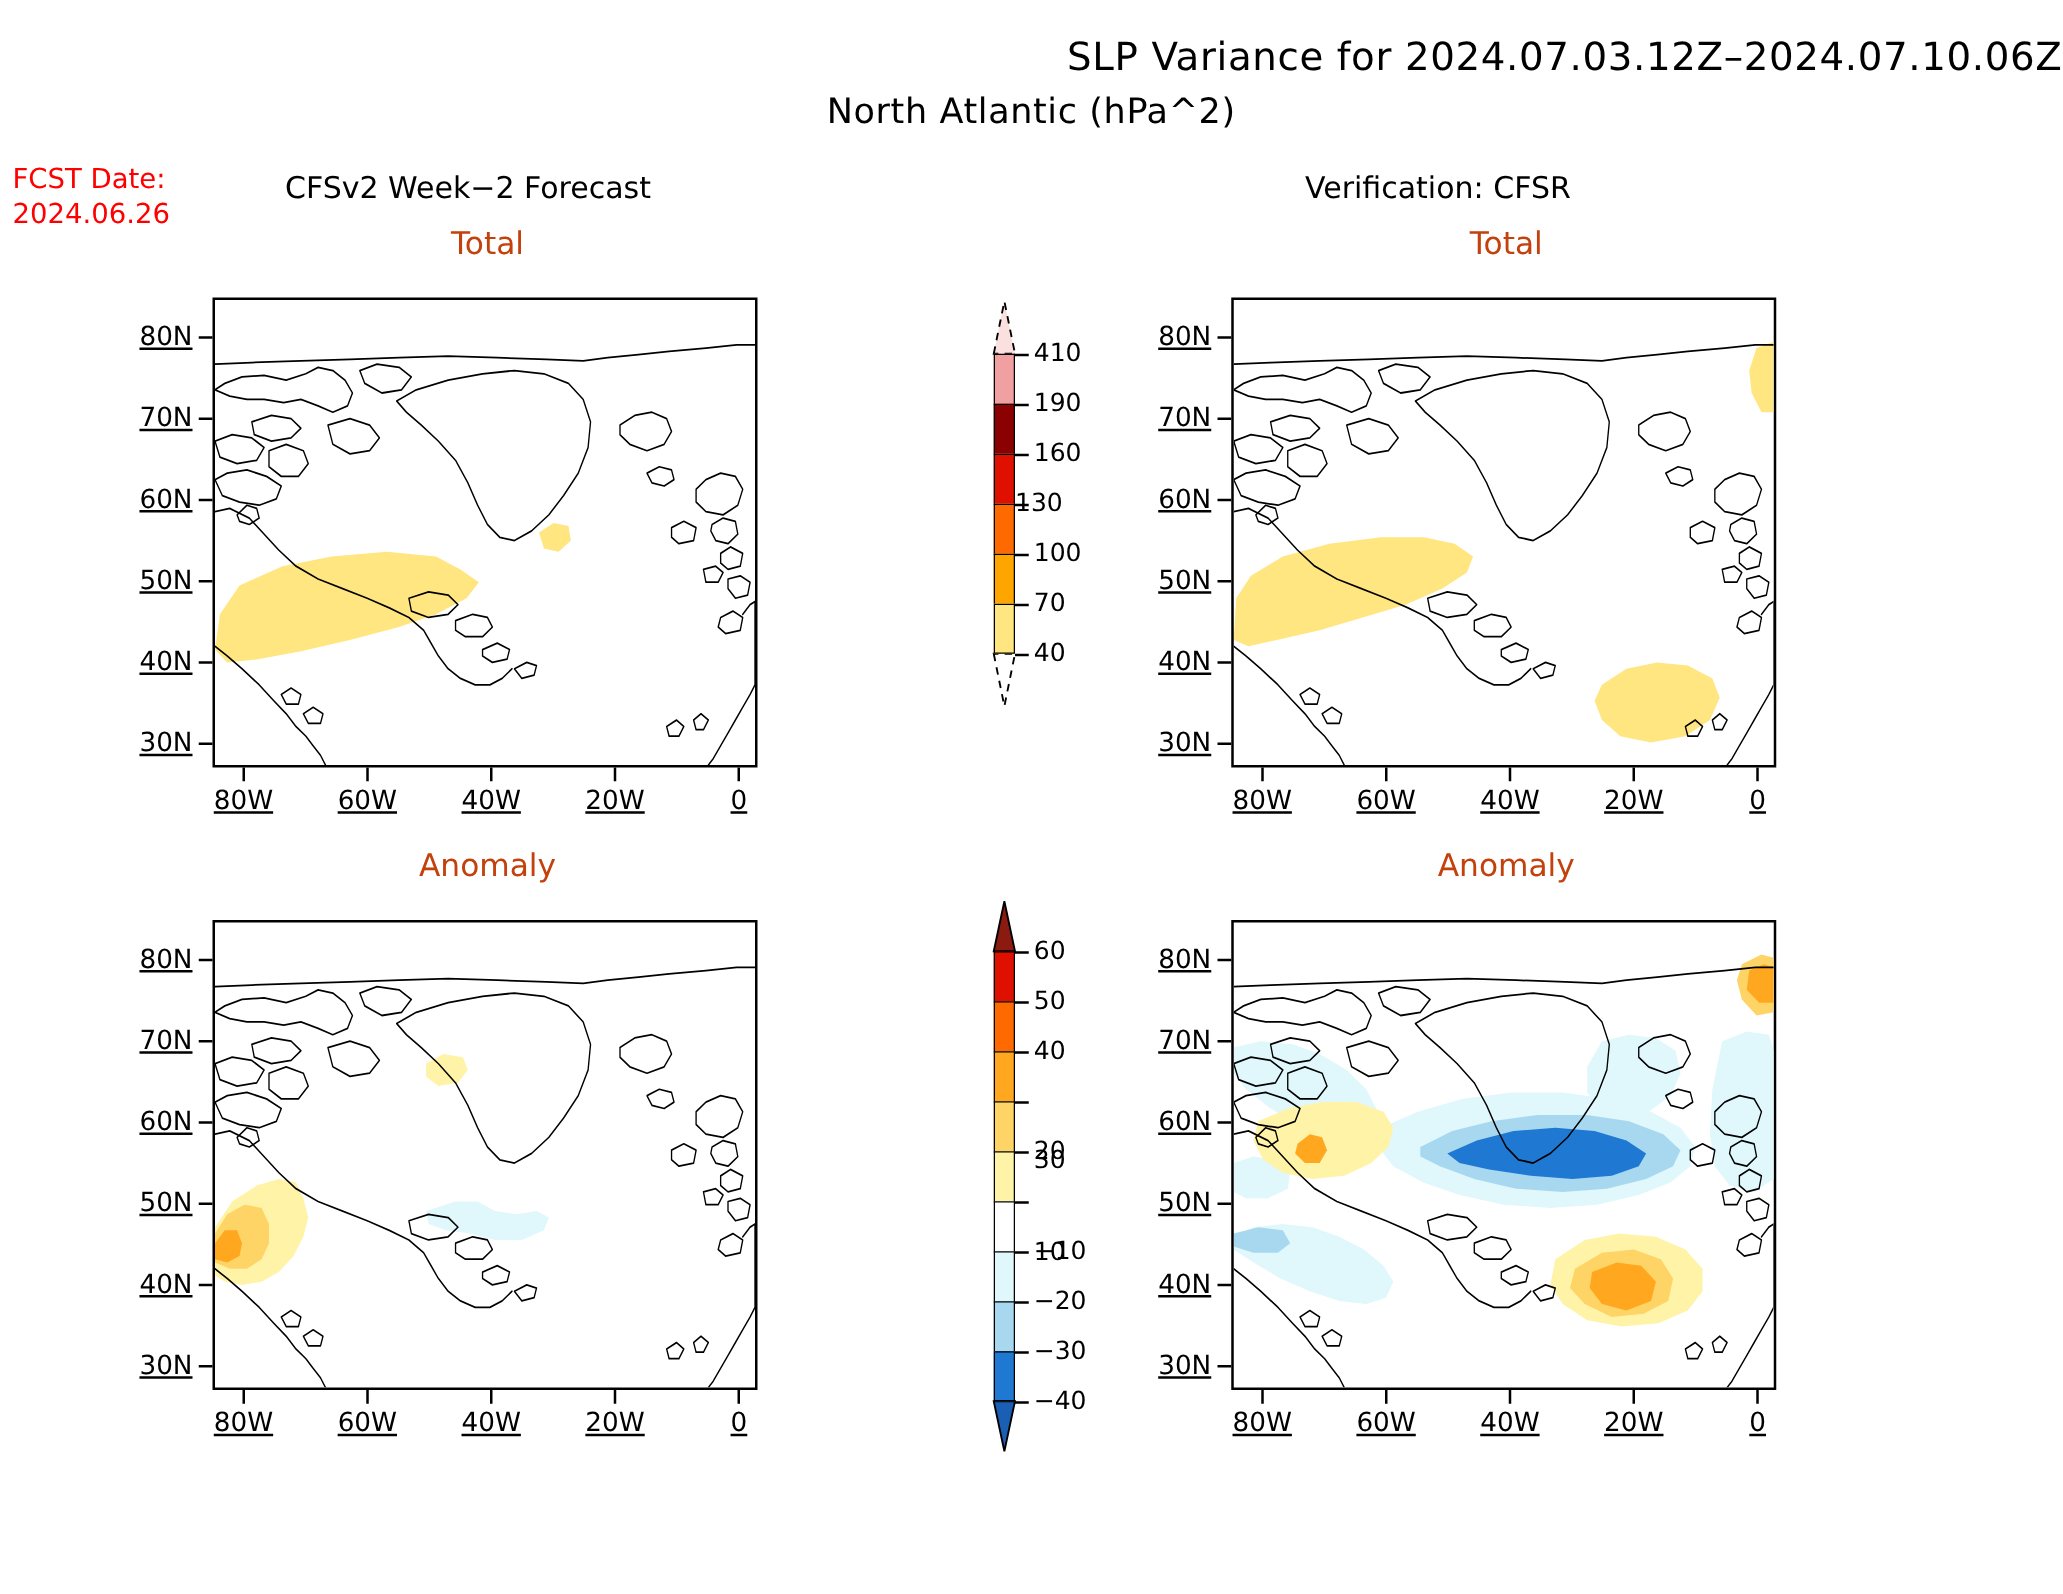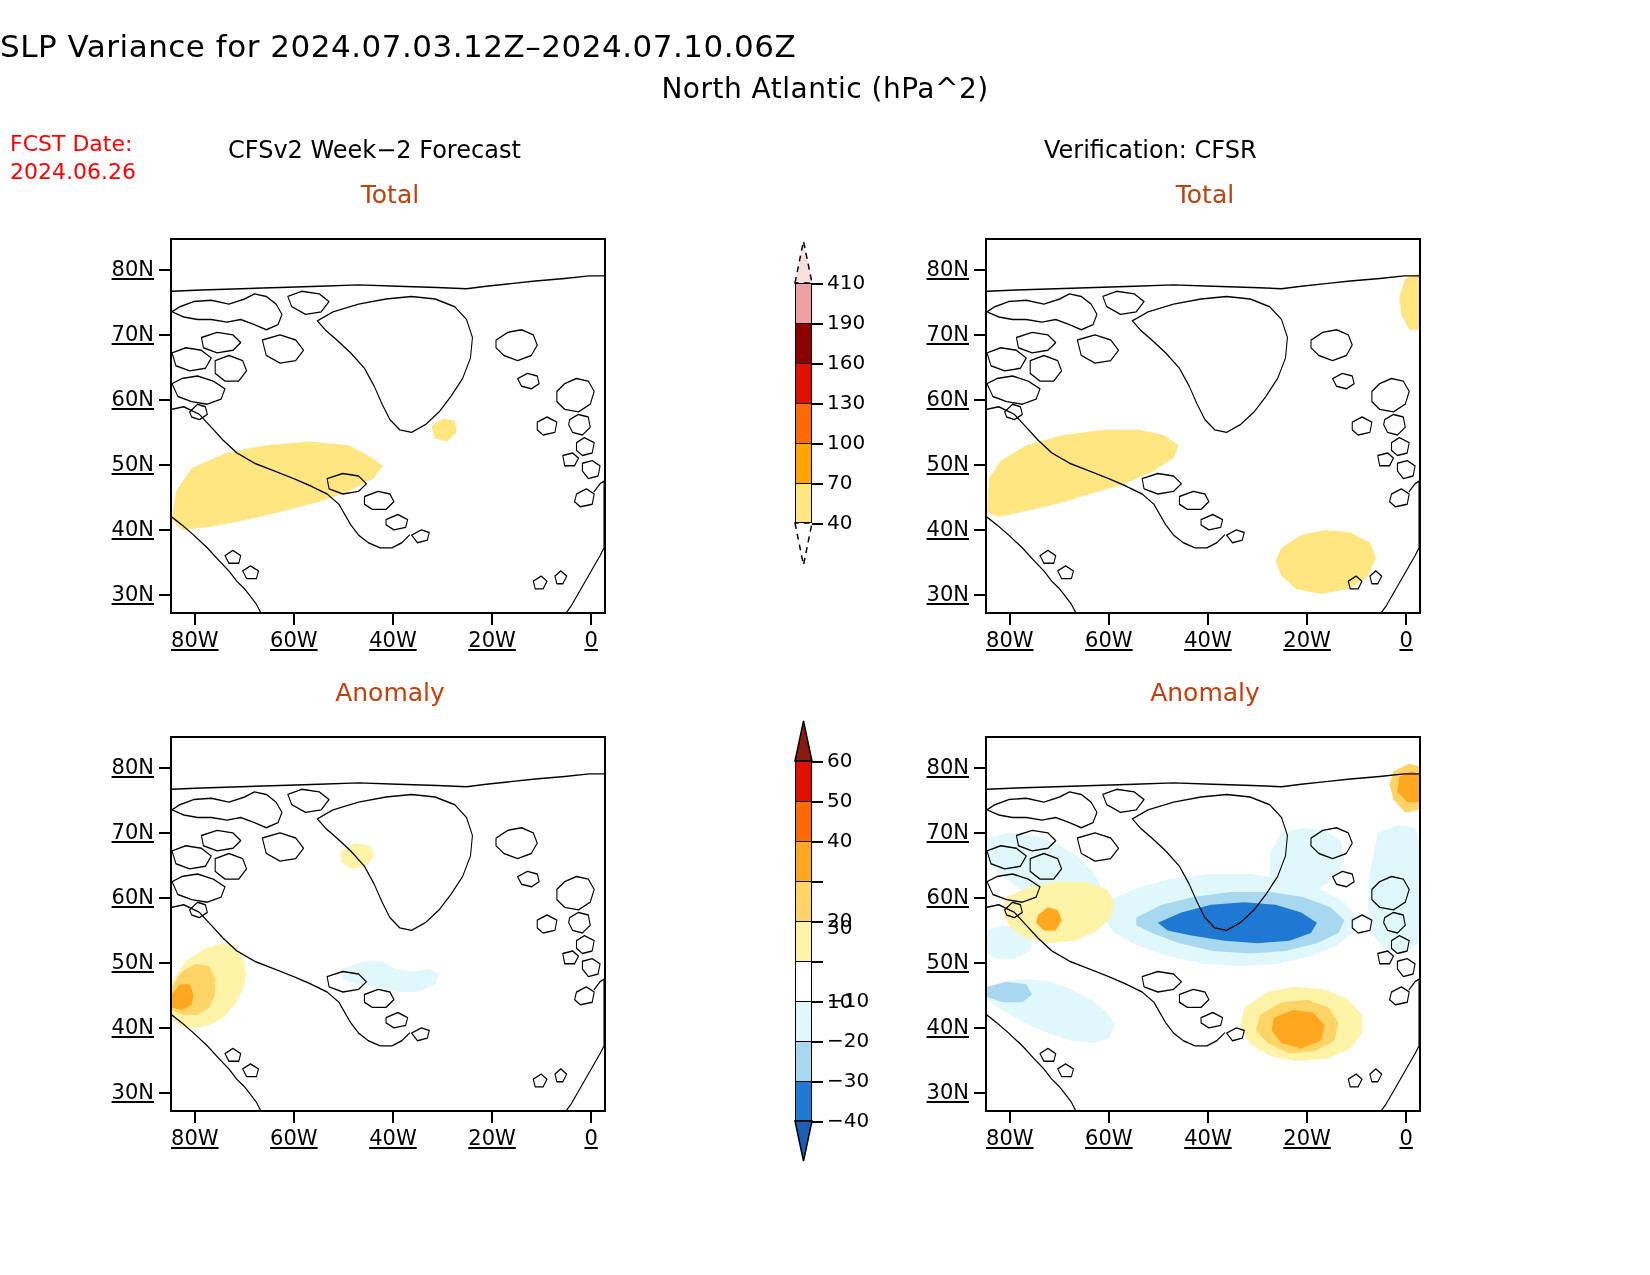--- a/index.html
+++ b/index.html
@@ -1,21 +1,21 @@
 <!DOCTYPE html>
 <html><head>
 <meta charset="utf-8">
 <style>
   html,body{margin:0;padding:0;background:#ffffff;}
   body{width:1650px;height:1275px;position:relative;overflow:hidden;
        font-family:"DejaVu Sans","Liberation Sans",sans-serif;color:#000;}
 
   .txt{position:absolute;white-space:pre;}
 
-  #title1{left:0;top:28px;width:1650px;text-align:left;font-size:31px;letter-spacing:.5px;}
+  #title1{left:0;top:28px;width:1650px;text-align:right;font-size:31px;letter-spacing:.5px;}
   #title2{left:0;top:72px;width:1650px;text-align:center;font-size:28px;letter-spacing:.5px;}
 
   #fcst-label{left:10px;top:130px;font-size:22px;color:#ff0000;line-height:28px;}
 
   #hdr-left{left:228px;top:136px;font-size:24px;}
   #hdr-right{left:1044px;top:136px;font-size:24px;}
 
   .panel-title{font-size:25px;color:#c2410c;text-align:center;position:absolute;}
   #pt-tl{left:170px;top:180px;width:440px;}
   #pt-tr{left:985px;top:180px;width:440px;}
@@ -349,21 +349,21 @@
     <div class="band" style="top: 120px; height: 40px; background: rgb(255, 106, 0);"></div>
     <div class="band" style="top: 160px; height: 40px; background: rgb(255, 165, 0);"></div>
     <div class="band last" style="top: 200px; height: 40px; background: rgb(255, 230, 128);"></div>
     <div class="cmark" style="left: 17px; top: 0px; width: 11px;"></div>
     <div class="clab" style="left: 32px; top: -13px;">410</div>
     <div class="cmark" style="left: 17px; top: 40px; width: 11px;"></div>
     <div class="clab" style="left: 32px; top: 27px;">190</div>
     <div class="cmark" style="left: 17px; top: 80px; width: 11px;"></div>
     <div class="clab" style="left: 32px; top: 67px;">160</div>
     <div class="cmark" style="left: 17px; top: 120px; width: 11px;"></div>
-    <div class="clab" style="left: 32px; top: 107px;">130</div>
+    <div class="clab" style="left: 17px; top: 107px;">130</div>
     <div class="cmark" style="left: 17px; top: 160px; width: 11px;"></div>
     <div class="clab" style="left: 32px; top: 147px;">100</div>
     <div class="cmark" style="left: 17px; top: 200px; width: 11px;"></div>
     <div class="clab" style="left: 32px; top: 187px;">70</div>
     <div class="cmark" style="left: 17px; top: 240px; width: 11px;"></div>
     <div class="clab" style="left: 32px; top: 227px;">40</div>
   </div>
 
 <div class="cbar" id="cbar-bot" style="left: 795px; top: 761px; width: 17px; height: 360px;">
   <svg id="cbar-bot-ends" style="position: absolute; left: 0px; top: -40px; overflow: visible;" width="31" height="446">

